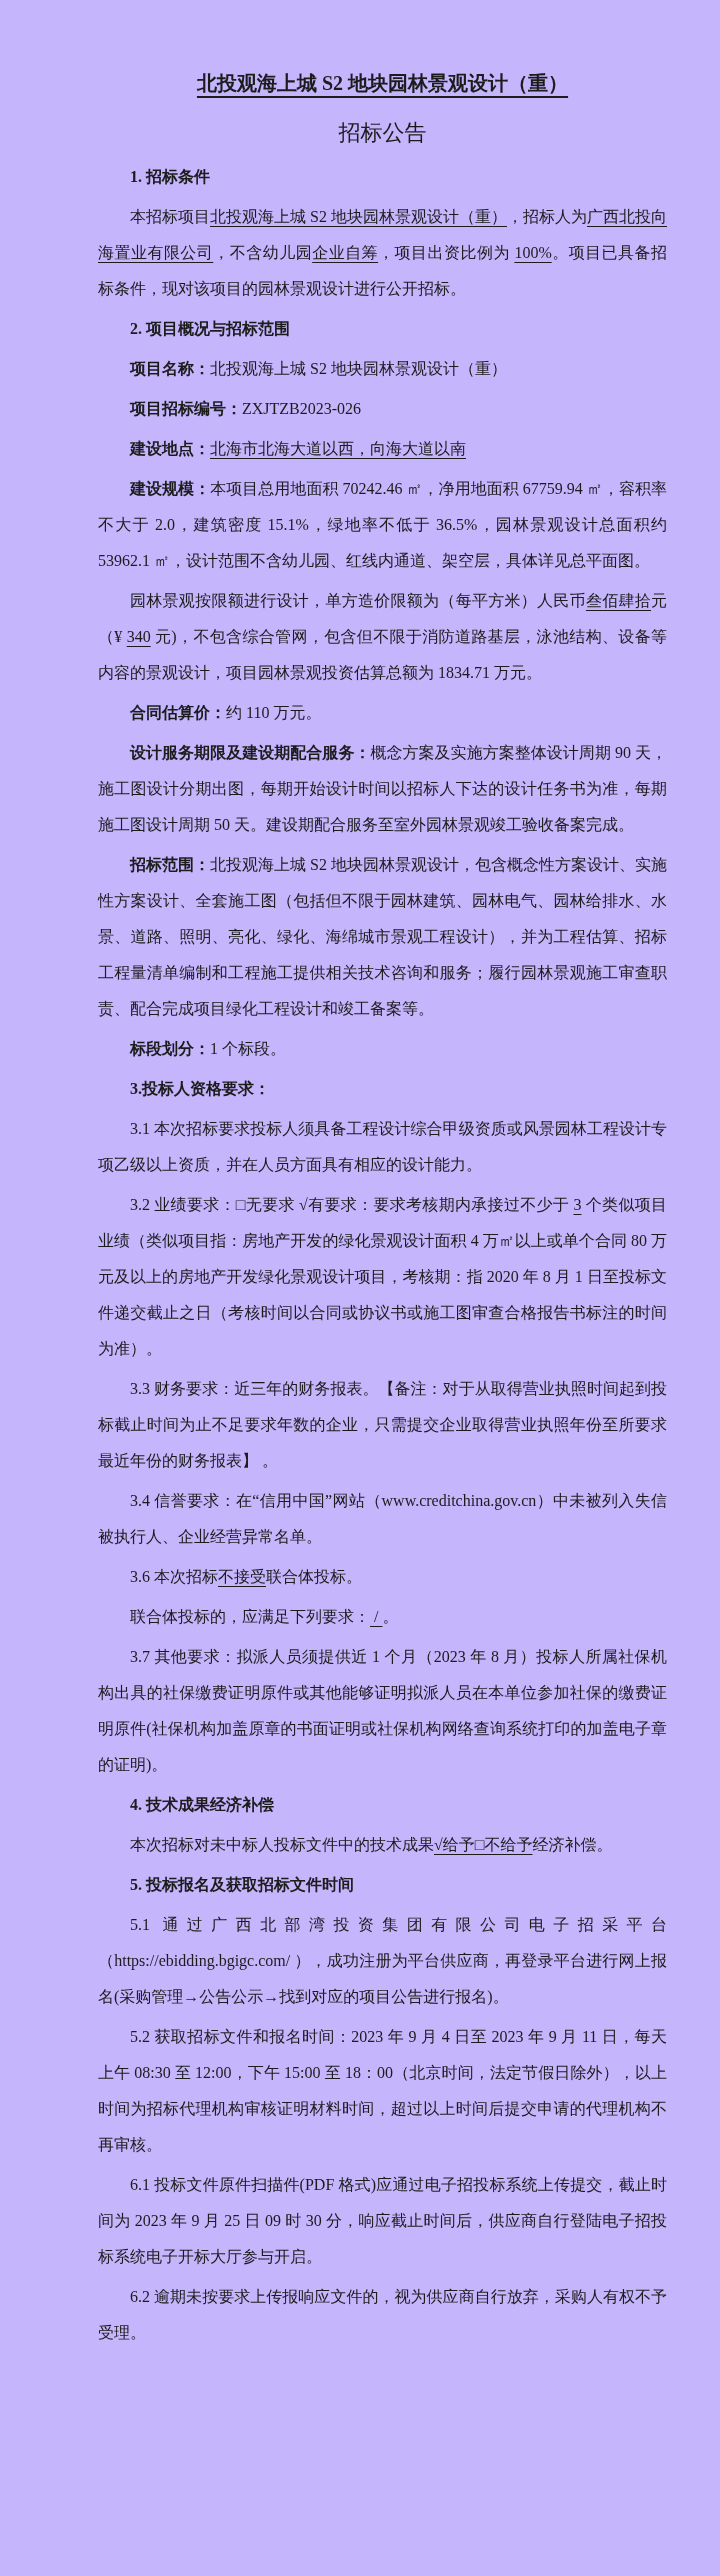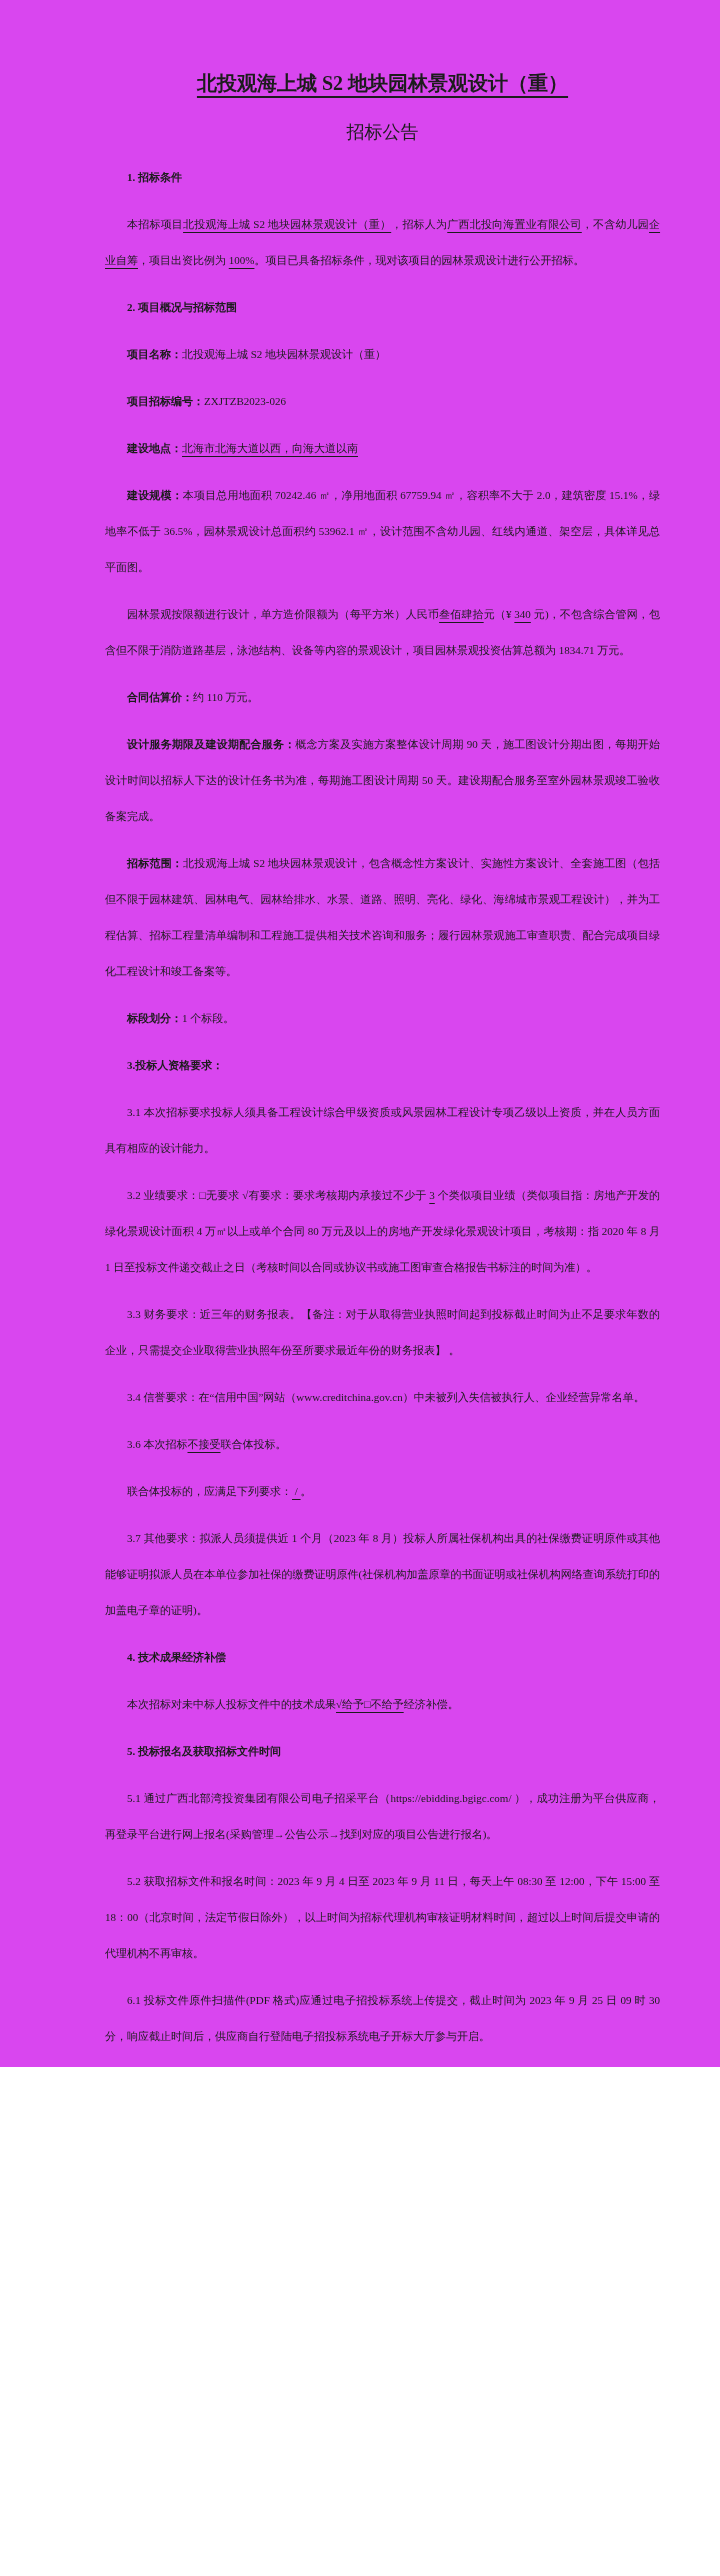--- a/index.html
+++ b/index.html
@@ -1,31 +1,31 @@
 <!DOCTYPE html>
 <html style="font-size:14.4px"><head>
 <meta charset="utf-8">
 <style>
   html,body { margin:0; padding:0; background:#ffffff; }
   .page {
-    width:721px; height:2067px; box-sizing:border-box;
+    width:721px; height:2576px; box-sizing:border-box;
     padding:68px 50px 0 94px;
-    background:#d946ef; color:#1c1c1c;
+    background:#c4b5fd; color:#1c1c1c;
     font-family:"Liberation Serif","DejaVu Serif",serif;
     overflow:hidden;
   }
   .doc-title {
     text-align:center; font-size:20px; font-weight:bold; line-height:31px;
     text-decoration:underline; text-underline-offset:6.3px; text-decoration-thickness:1.8px;
   }
   .doc-subtitle {
-    text-align:center; font-size:18px; line-height:27px; margin-top:20px; margin-bottom:12.6px;
+    text-align:center; font-size:22px; line-height:27px; margin-top:20px; margin-bottom:12.6px;
   }
   .blk {
-    margin:11px; font-size:11px; line-height:36px;
+    margin:4px; font-size:16px; line-height:36px;
     text-align:justify;
   }
   .blk.body    { text-indent:2em; }
   .blk.heading { text-indent:2em; font-weight:bold; }
   .b { font-weight:bold; }
   .u { text-decoration:underline; text-underline-offset:3.6px; }
 </style>
 </head>
 <body>
 

